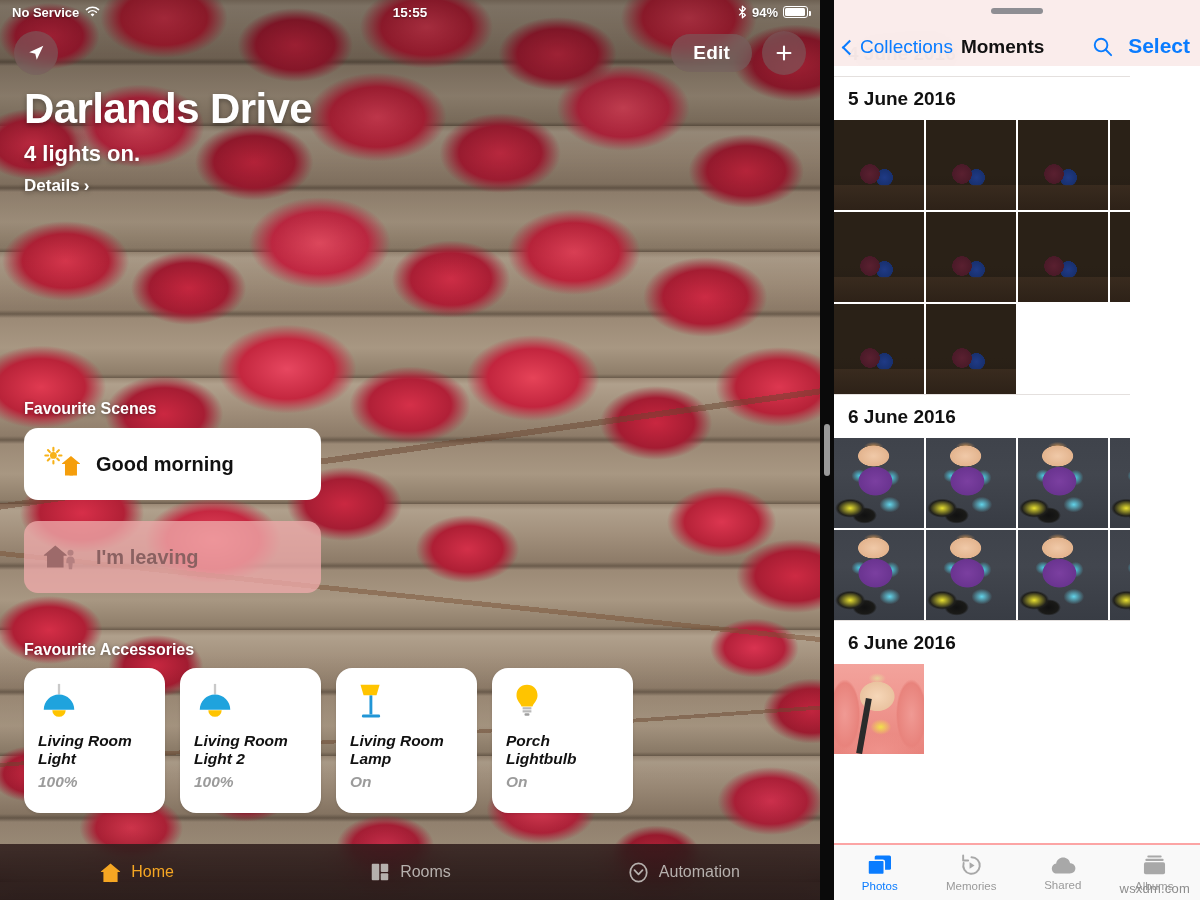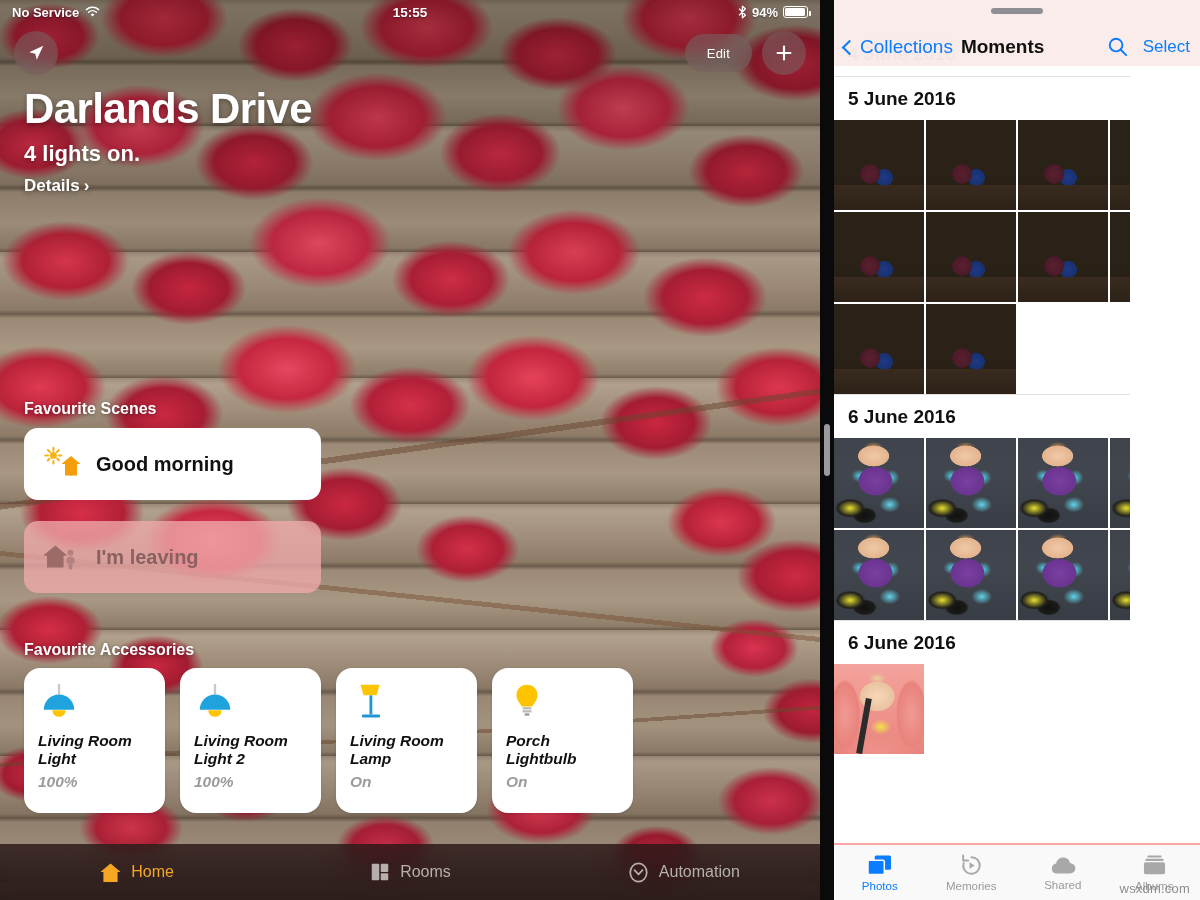--- a/index.html
+++ b/index.html
@@ -92,21 +92,21 @@
   .sb-right { margin-left:auto; display:flex; align-items:center; gap:5px; z-index:2; }
   .batt { width:25px; height:12px; border:1.5px solid #fff; border-radius:3px; position:relative; }
   .batt::after { content:""; position:absolute; right:-4px; top:3.5px; width:2px; height:5px; background:#fff; border-radius:0 1px 1px 0; }
   .batt i { position:absolute; left:1px; top:1px; bottom:1px; width:88%; background:#fff; border-radius:1.5px; display:block; }
 
   
   .home-top { position:absolute; top:30px; left:0; width:820px; height:46px; z-index:7; padding:0 14px; display:flex; align-items:center; }
   .rbtn { background:rgba(120,100,100,.55); color:#fff; border:none; border-radius:999px;
           display:flex; align-items:center; justify-content:center; cursor:pointer; backdrop-filter:blur(8px); }
   .rbtn.circle { width:44px; height:44px; }
-  .rbtn.pill { height:38px; padding:0 22px; font-size:13px; font-weight:400; letter-spacing:.2px; }
+  .rbtn.pill { height:38px; padding:0 22px; font-size:19px; font-weight:700; letter-spacing:.2px; }
   .top-right { margin-left:auto; display:flex; align-items:center; gap:10px; }
 
   
   .home-title { position:absolute; left:24px; top:86px; z-index:6; color:#fff; text-shadow:0 2px 5px rgba(0,0,0,.35); }
   .home-title h1 { font-size:42px; font-weight:700; letter-spacing:-.6px; line-height:1.1; }
   .home-sub { font-size:22px; font-weight:600; margin-top:9px; }
   .home-details { font-size:17px; font-weight:600; margin-top:9px; cursor:pointer; display:inline-flex; align-items:flex-start; gap:4px; }
 
   .sect-label { position:absolute; left:24px; z-index:6; color:#fff; font-size:16px; font-weight:600; text-shadow:0 1px 4px rgba(0,0,0,.45); }
   #lbl-scenes { top:400px; }
@@ -146,21 +146,21 @@
   .grabber { position:absolute; top:8px; left:50%; transform:translateX(-50%); width:52px; height:6px; background:#8e8e93; border-radius:3px; z-index:12; }
 
   .pnav { position:absolute; top:0; left:0; width:366px; height:66px; z-index:11;
     background:rgba(250,235,233,.93); backdrop-filter:blur(20px);
     display:flex; align-items:flex-end; padding:0 10px 8px 8px; }
   .pnav-back { display:flex; align-items:center; color:#0a7cff; font-size:19px; cursor:pointer; }
   .chev-l { width:11px; height:11px; border-left:2.6px solid #0a7cff; border-bottom:2.6px solid #0a7cff;
             transform:rotate(45deg); margin-right:5px; margin-left:2px; }
   .pnav-title { font-size:19px; font-weight:700; color:#111; margin-left:8px;text-align:center; }
   .pnav-right { margin-left:auto; display:flex; align-items:center; gap:14px; }
-  .pnav-select { color:#0a7cff; font-size:17px; cursor:pointer; }
+  .pnav-select { color:#0a7cff; font-size:21px; cursor:pointer;font-weight:bold; }
 
   .plist { position:absolute; top:0; left:0; width:296px; height:843px; overflow:hidden; }
   .plist-inner { position:absolute; top:54px; left:0; width:366px; }
 
   .date-row { height:44px; display:flex; align-items:center; padding:0 12px 0 14px; background:#fff;
               border-top:1px solid #e4e0de; cursor:pointer; }
   .date-row:first-child { border-top:none; }
   .date-text { font-size:19px; font-weight:700; color:#111; }
   .chev-r { margin-left:auto; width:11px; height:11px; border-right:2.4px solid #8e8e93; border-top:2.4px solid #8e8e93;
             transform:rotate(45deg); }

